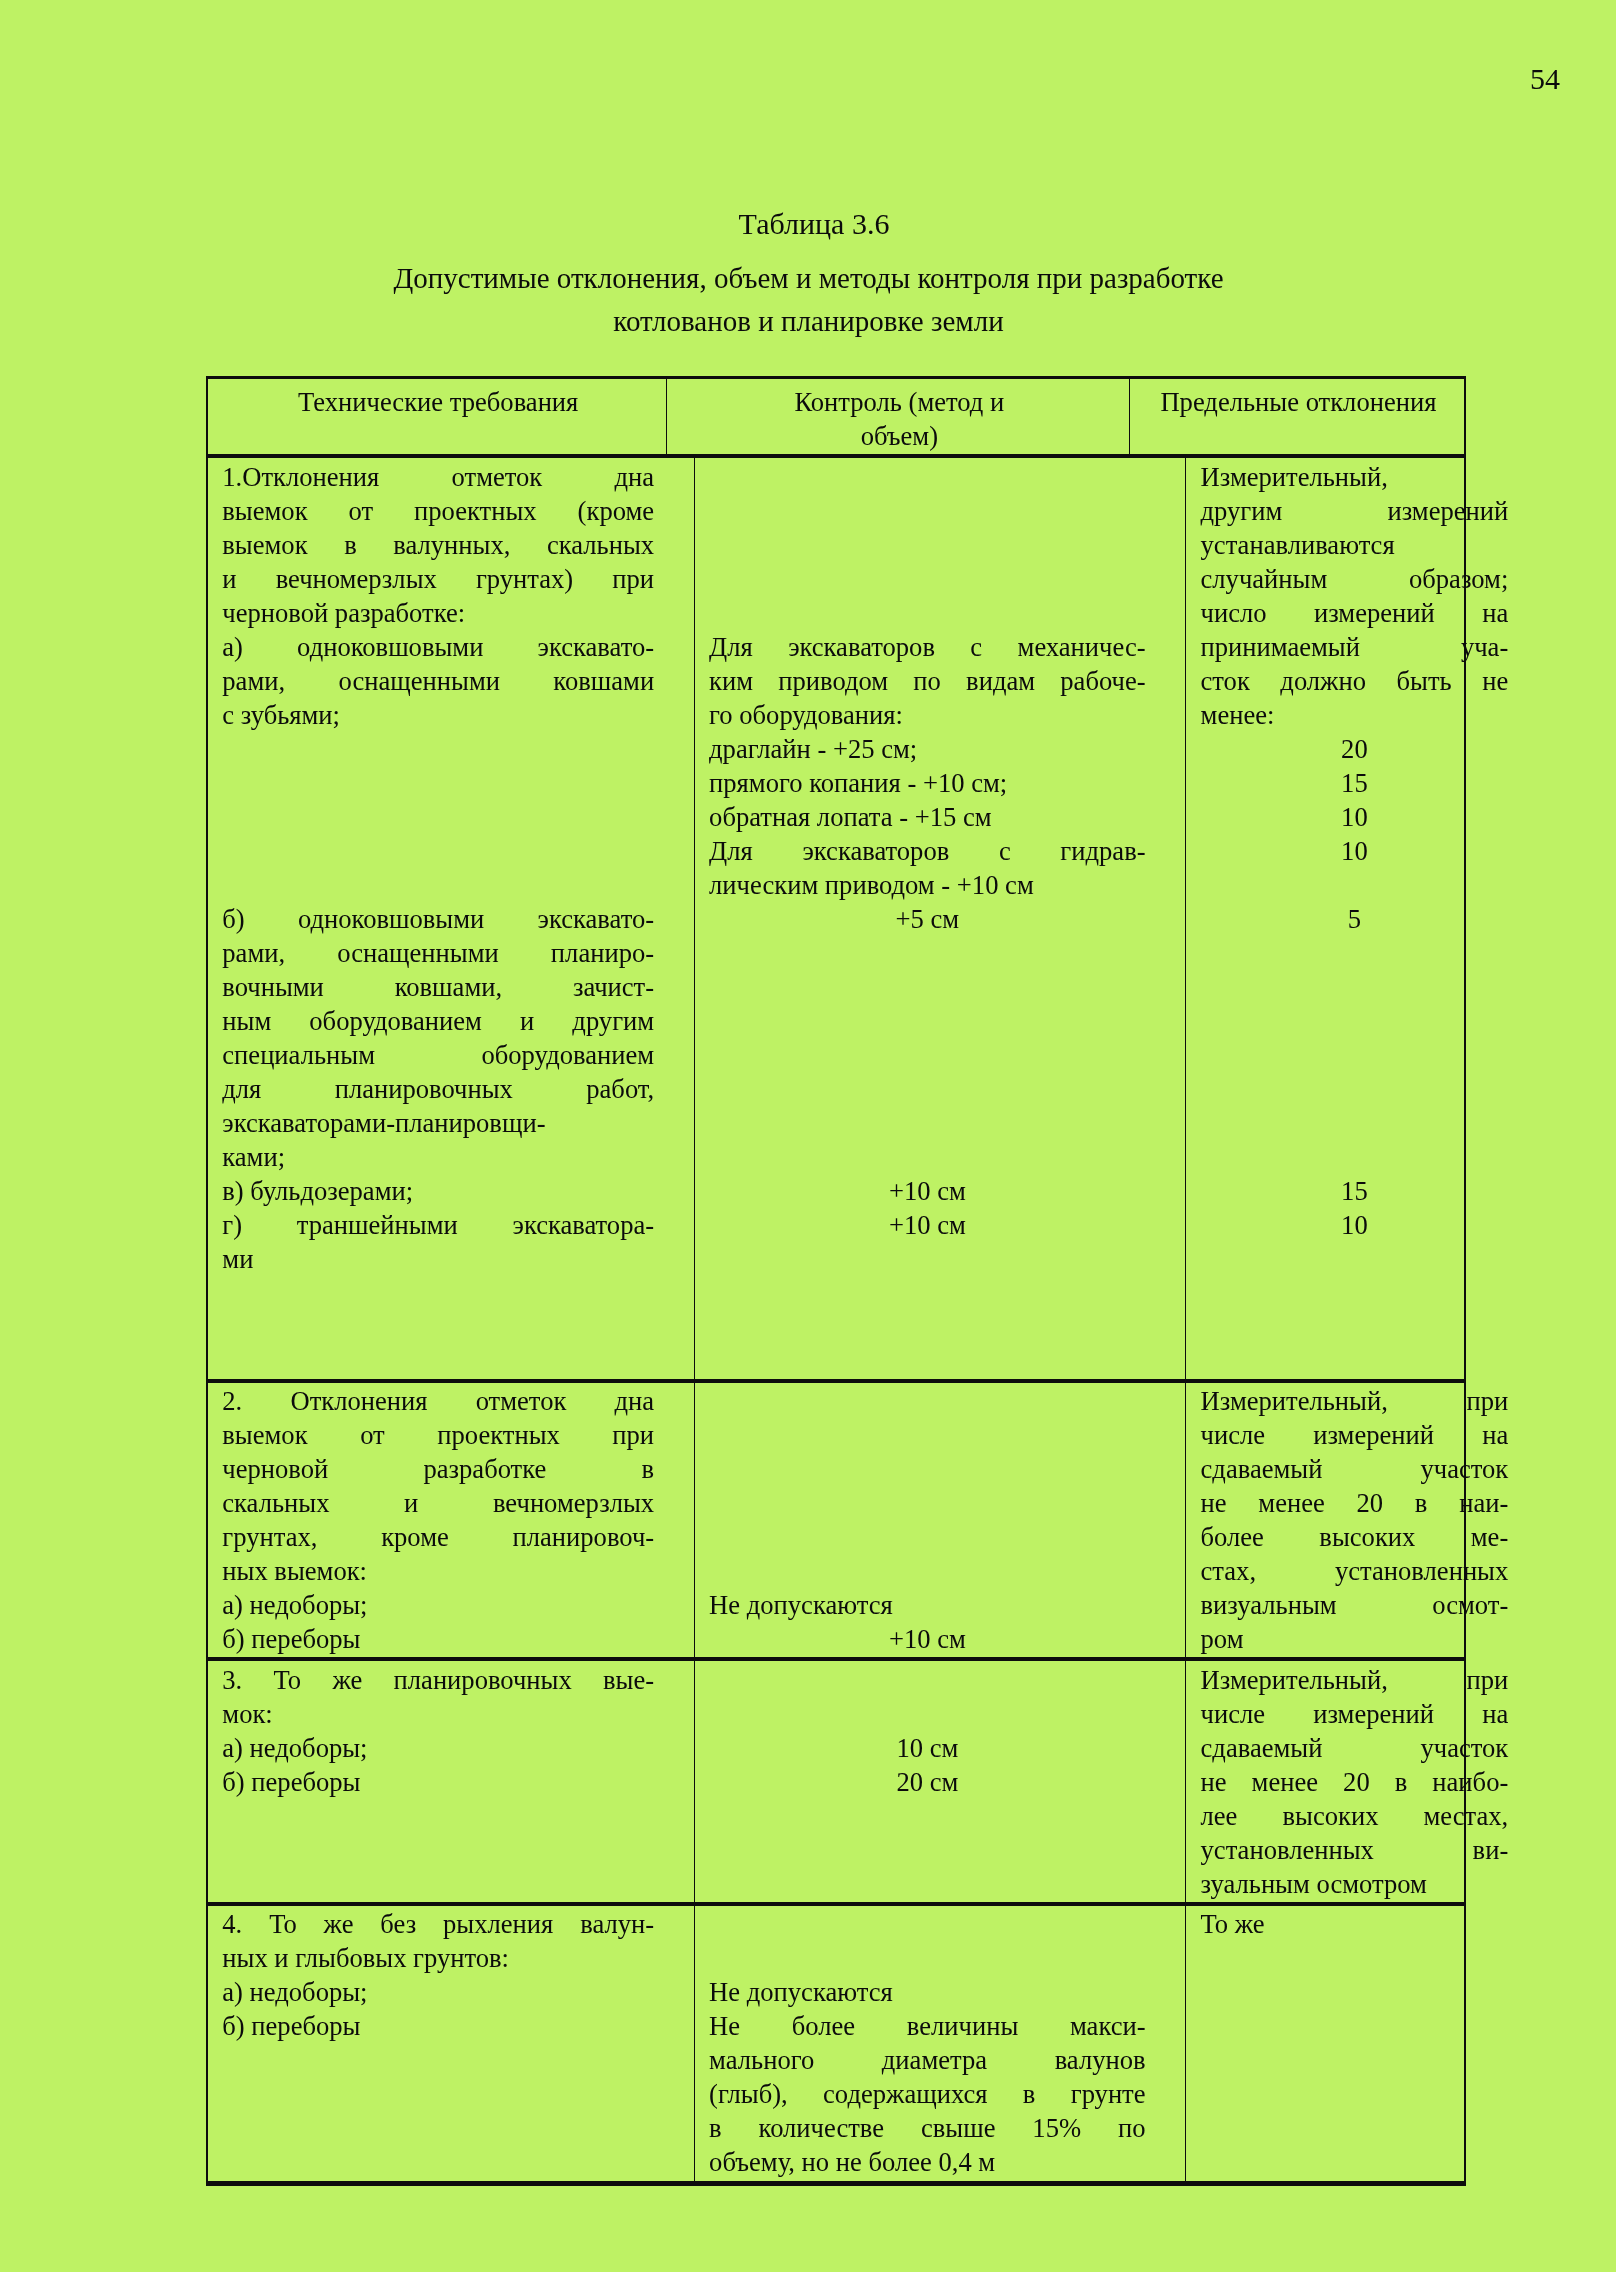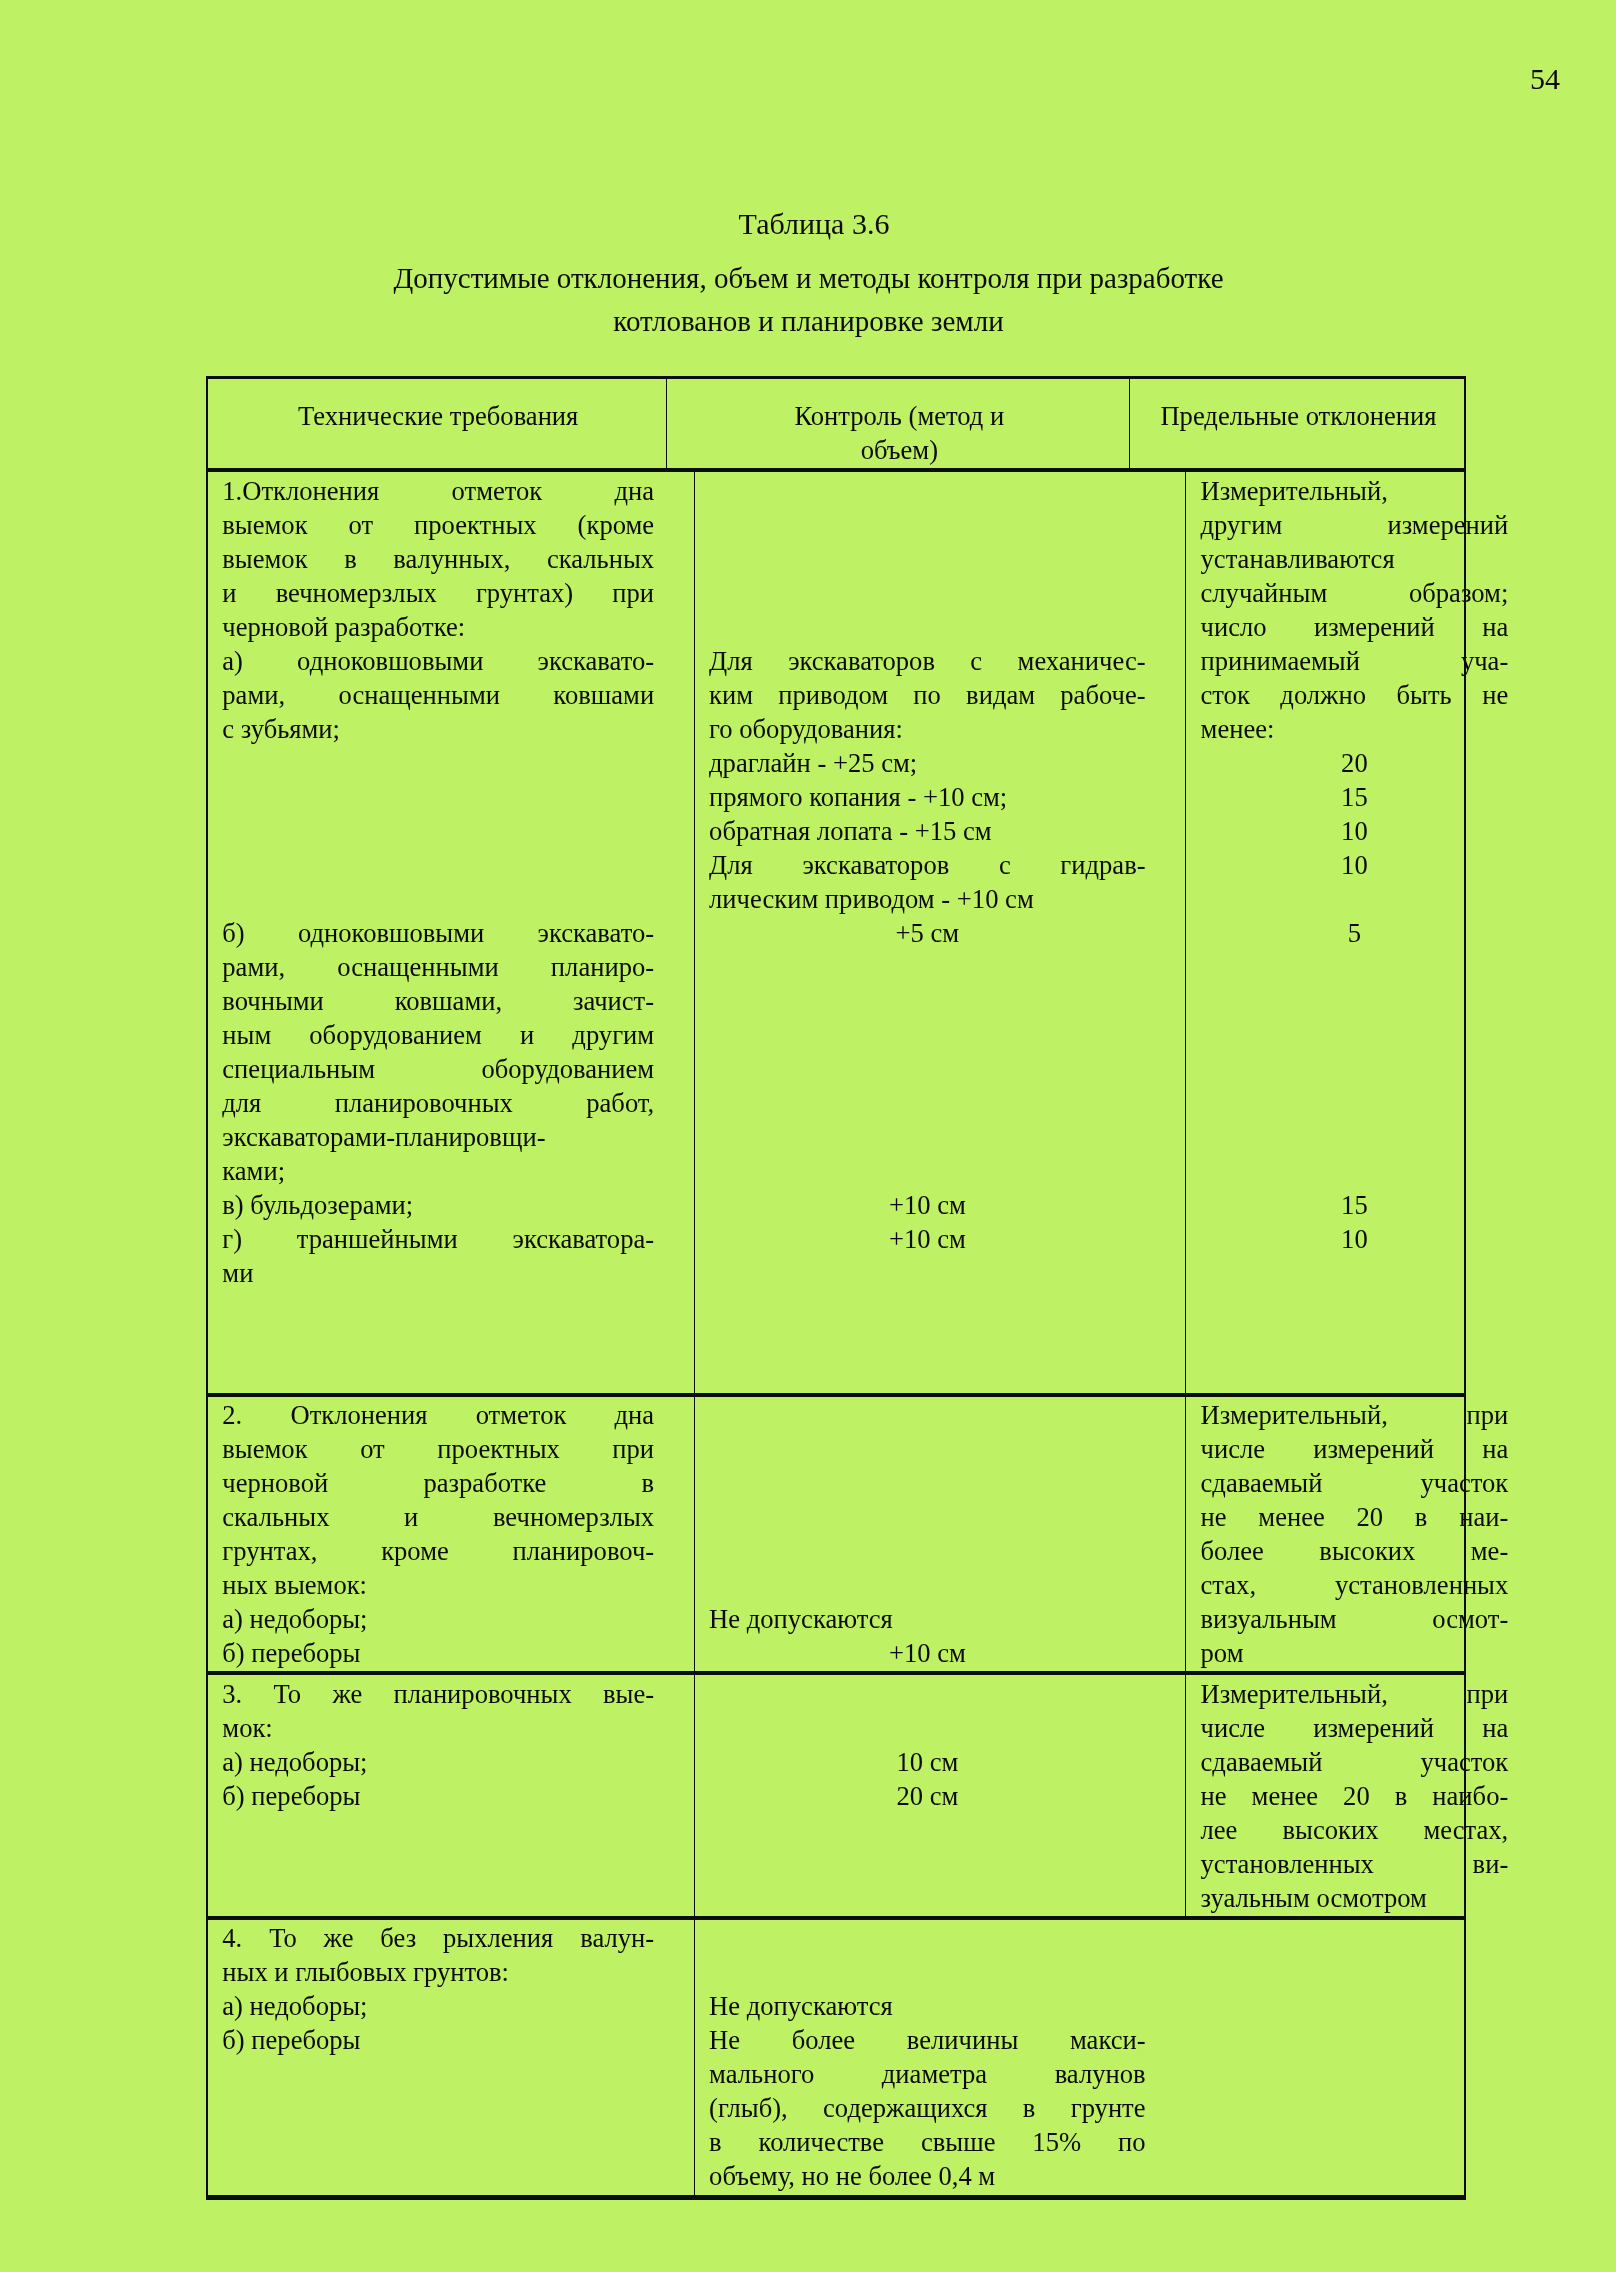--- a/index.html
+++ b/index.html
@@ -24,21 +24,21 @@
     position:absolute; left:206px; top:376px; width:1260px;
     box-sizing:border-box;
     border:2.6px solid #0d0d0d; border-top-width:3.2px; border-bottom-width:5.2px;
     font-size:26.6px;
   }
   .tbl-row { display:grid; grid-template-columns:36.45% 36.9% 26.65%; }
   .tbl-row + .tbl-row { border-top:4.5px solid #0d0d0d;gap:28px; }
   .tbl-row.header { border-bottom:0; }
   .cell { box-sizing:border-box; padding:1.3px 11.7px 1.3px 14.3px; }
   .cell + .cell { border-left:1.9px solid #0d0d0d; }
-  .cell.head { text-align:center; padding-top:20px; min-height:67px; }
+  .cell.head { text-align:center; padding-top:6px; min-height:67px; }
   .line { line-height:34px; min-height:34px; }
   .line.j { text-align:justify; text-align-last:justify; }
   .line.l { text-align:left;font-family:Liberation Serif, serif; }
   .line.c { text-align:center; }
   .line.b { text-align:left; }
 </style>
 </head>
 <body>
 
 <div class="page">
@@ -207,16 +207,19 @@
         <div class="cell">
           <div class="line b">&nbsp;</div>
           <div class="line b">&nbsp;</div>
           <div class="line l">Не допускаются</div>
           <div class="line j">Не более величины макси-</div>
           <div class="line j">мального диаметра валунов</div>
           <div class="line j">(глыб), содержащихся в грунте</div>
           <div class="line j">в количестве свыше 15% по</div>
           <div class="line l">объему, но не более 0,4 м</div>
         </div>
+        <div class="cell">
+          <div class="line l">То же</div>
+        </div>
       </div>
     </div>
 </div>
 
 
 </body></html>

